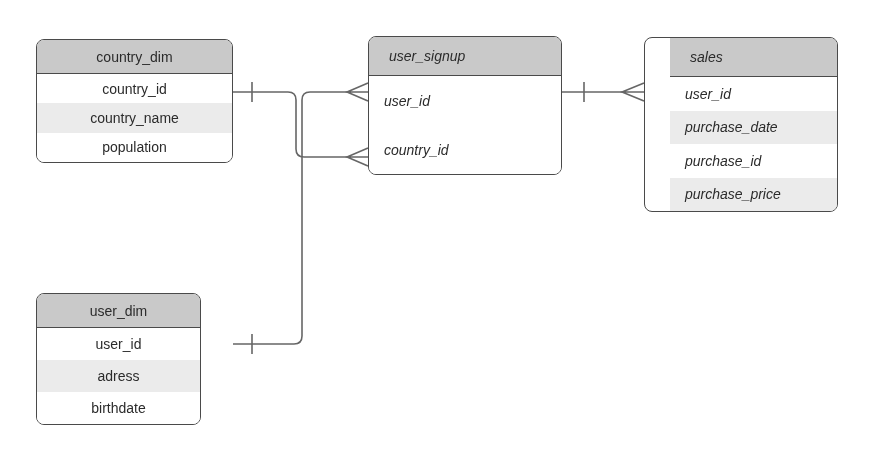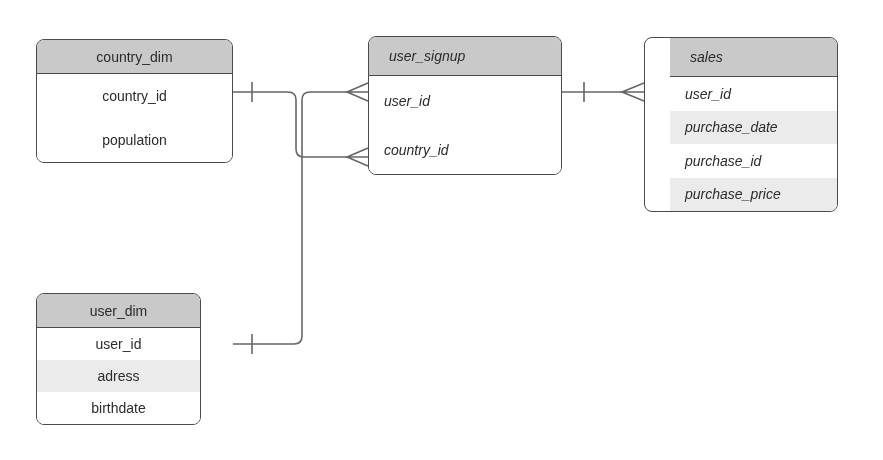--- a/index.html
+++ b/index.html
@@ -92,20 +92,21 @@
     <g>
       <path class="rel" d="M 562 92 H 622"></path>
       <path class="rel" d="M 584 82 V 102"></path>
       <path class="rel" d="M 644 83 L 622 92 L 644 101 M 622 92 H 644"></path>
     </g>
   </svg>
 
   <div class="tbl tbl--plain" style="left:36px; top:39px; width:197px; height:124px;">
     <div class="tbl-header hdr-35">country_dim</div>
     <div class="tbl-row">country_id</div>
+    <div class="tbl-row alt">country_name</div>
     <div class="tbl-row">population</div>
   </div>
 
   <div class="tbl tbl--italic" style="left:368px; top:36px; width:194px; height:139px;">
     <div class="tbl-header hdr-40">user_signup</div>
     <div class="tbl-row">user_id</div>
     <div class="tbl-row">country_id</div>
   </div>
 
   <div class="tbl tbl--italic" style="left:644px; top:37px; width:194px; height:175px;padding-left:25px;">

